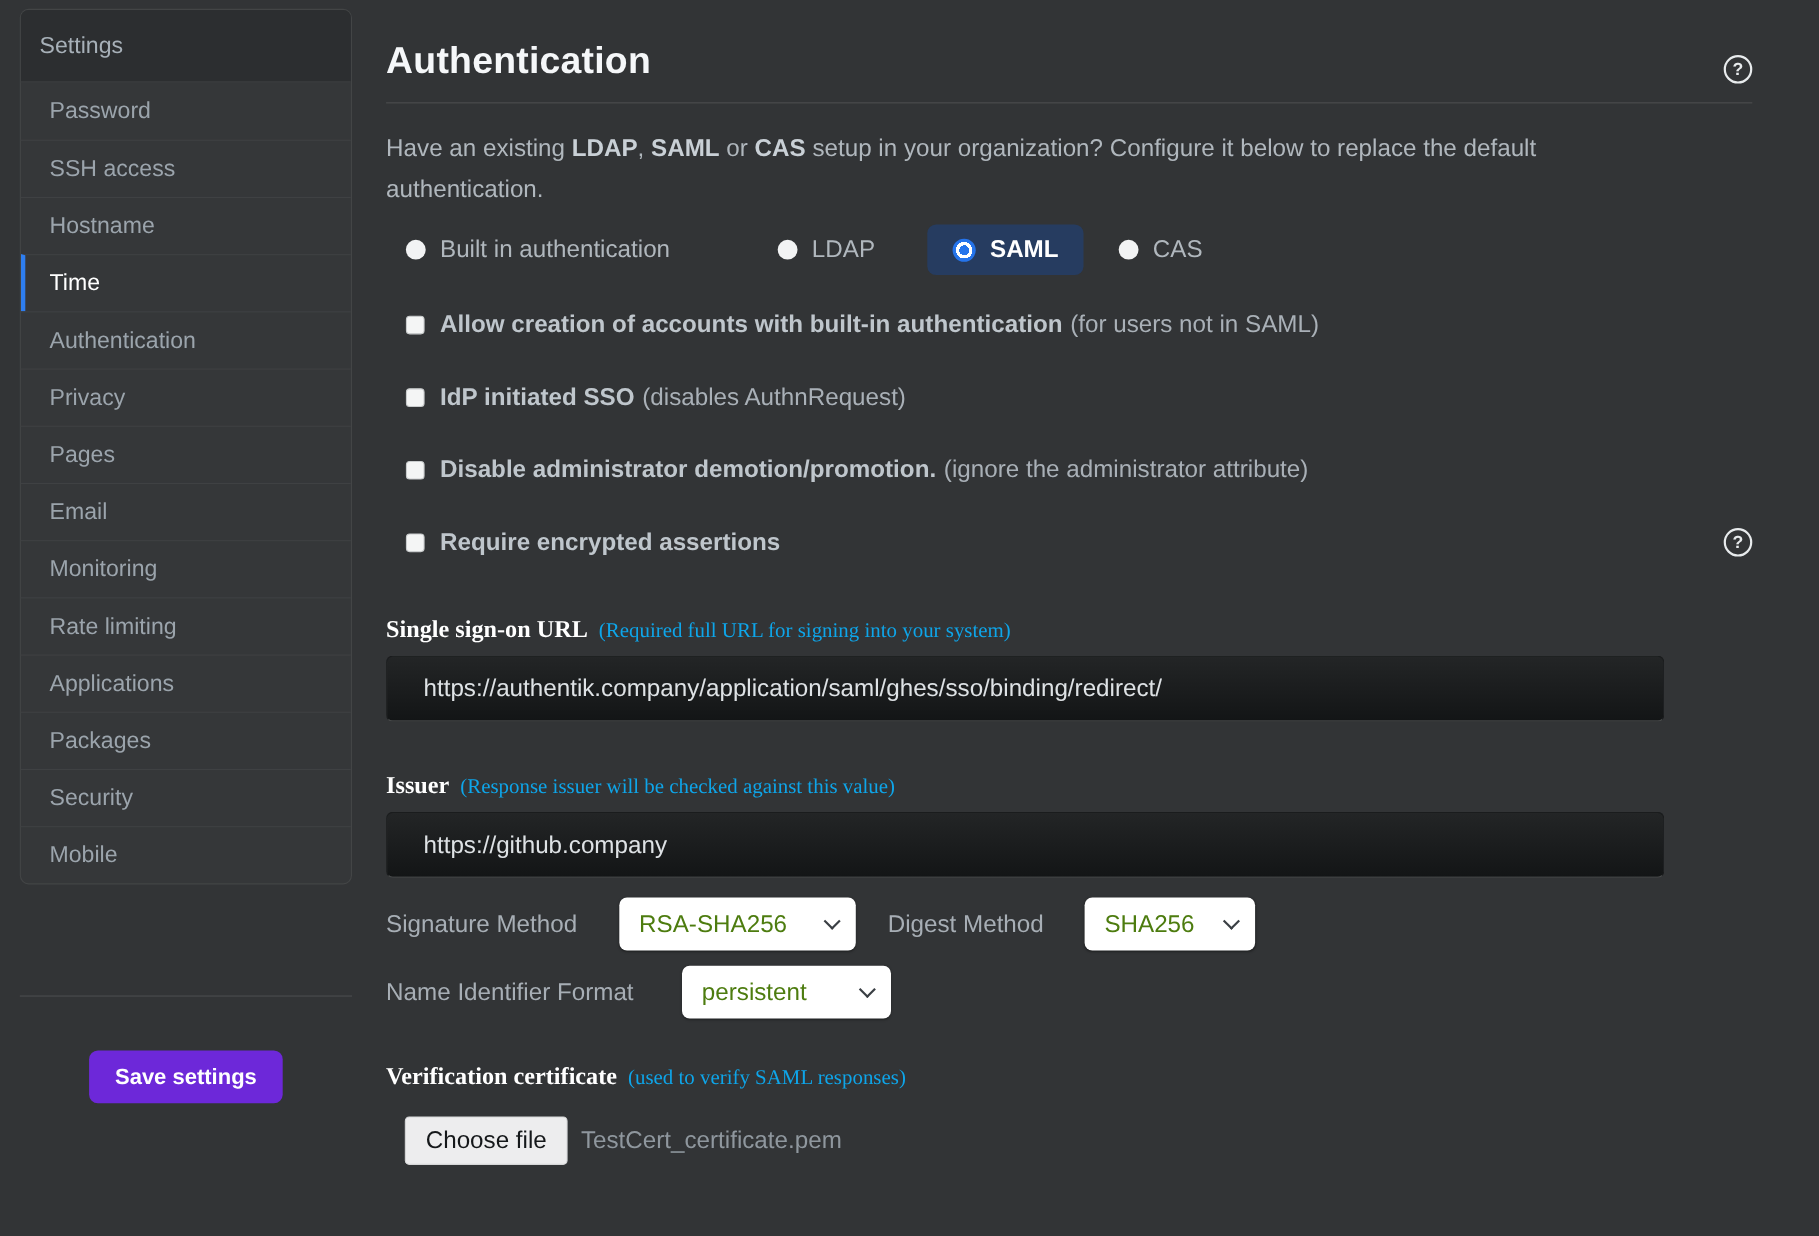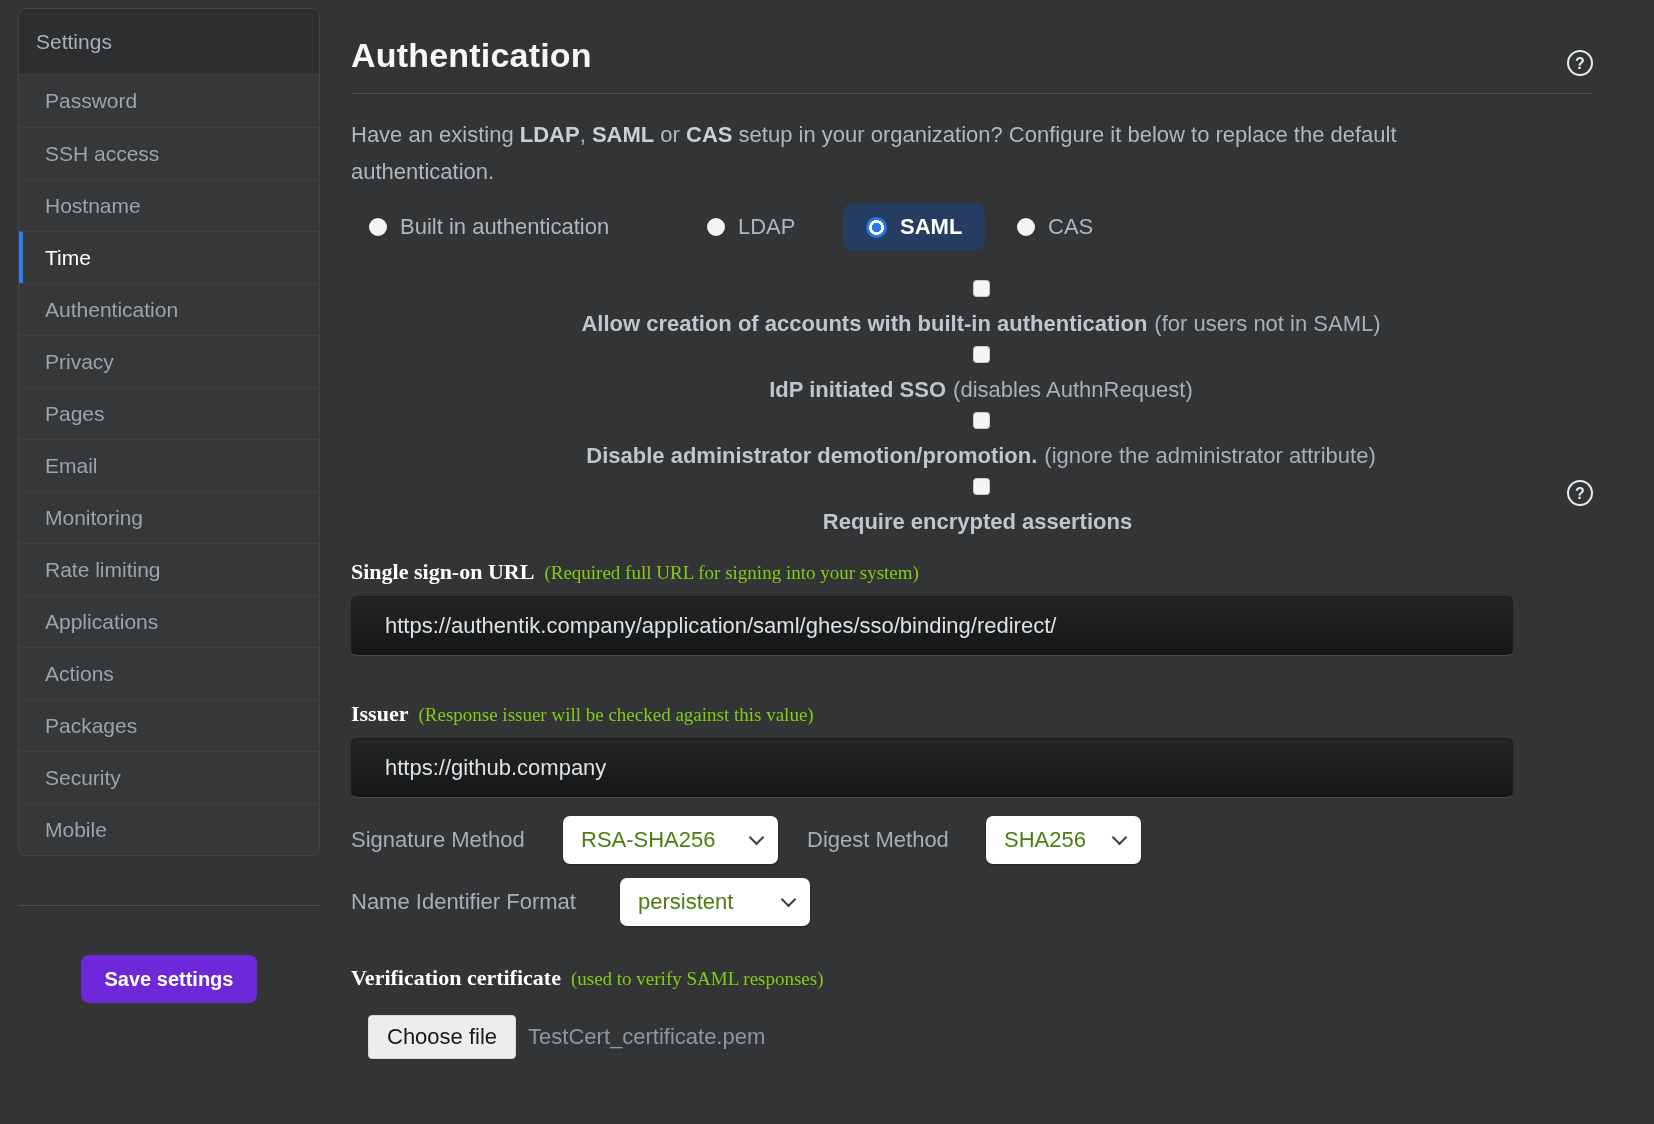--- a/index.html
+++ b/index.html
@@ -78,33 +78,33 @@
     width:21px; height:21px;
     background:radial-gradient(circle, #2574eb 0 4.5px, #ffffff 4.5px 7.5px, #2574eb 7.5px 10.5px);
   }
   .radio-item.selected .radio-label { color:#ffffff; font-weight:700; }
   .ri-0 { left:18px; } .ri-1 { left:356px; } .ri-2 { left:492px; } .ri-3 { left:666px; }
 
   
   .checks { margin-top:30px; }
   .check-row {
     display:flex; align-items:center; gap:14px; height:30px; margin-bottom:36px;
-    padding-left:18px; cursor:pointer;flex-direction:column;
+    padding-left:18px; cursor:pointer;
   }
   .checkbox {
     width:17px; height:17px; border-radius:3.5px; background:#f4f5f5;
     border:1px solid #c9cccd; flex:0 0 auto;
   }
   .check-label { font-size:22px; color:#bfc6cc; font-weight:700; white-space:nowrap; }
   .check-label .note { font-weight:400; color:#a9b0b7; margin-left:7px; }
 
   
   .section-label { display:flex; align-items:baseline; gap:10px; height:28px;font-family:Liberation Serif, serif; }
   .section-label .lbl { color:#ffffff; font-size:22px; font-weight:700; white-space:nowrap; }
-  .section-label .note { color:#84cc16; font-size:19px; white-space:nowrap; }
+  .section-label .note { color:#0ea5e9; font-size:19px; white-space:nowrap; }
   .text-input {
     margin-top:9px; width:1162px; height:60px; border-radius:6px;
     background:linear-gradient(#232526, #131516);
     border:1px solid #1a1c1d; border-bottom:1px solid #4a4c4c;
     color:#dee2e5; font-size:22px; padding:0 33px;
     font-family:Liberation Sans, sans-serif;
   }
   .sso-section { margin-top:51px; }
   .issuer-section { margin-top:45px; }
 
@@ -154,21 +154,20 @@
     <div class="sb-item">SSH access</div>
     <div class="sb-item">Hostname</div>
     <div class="sb-item active">Time</div>
     <div class="sb-item">Authentication</div>
     <div class="sb-item">Privacy</div>
     <div class="sb-item">Pages</div>
     <div class="sb-item">Email</div>
     <div class="sb-item">Monitoring</div>
     <div class="sb-item">Rate limiting</div>
     <div class="sb-item">Applications</div>
-    <div class="sb-item">Actions</div>
     <div class="sb-item">Packages</div>
     <div class="sb-item">Security</div>
     <div class="sb-item">Mobile</div>
   </aside>
 
   <div class="sb-divider"></div>
   <button class="save-btn">Save settings</button>
 
   <main>
 

